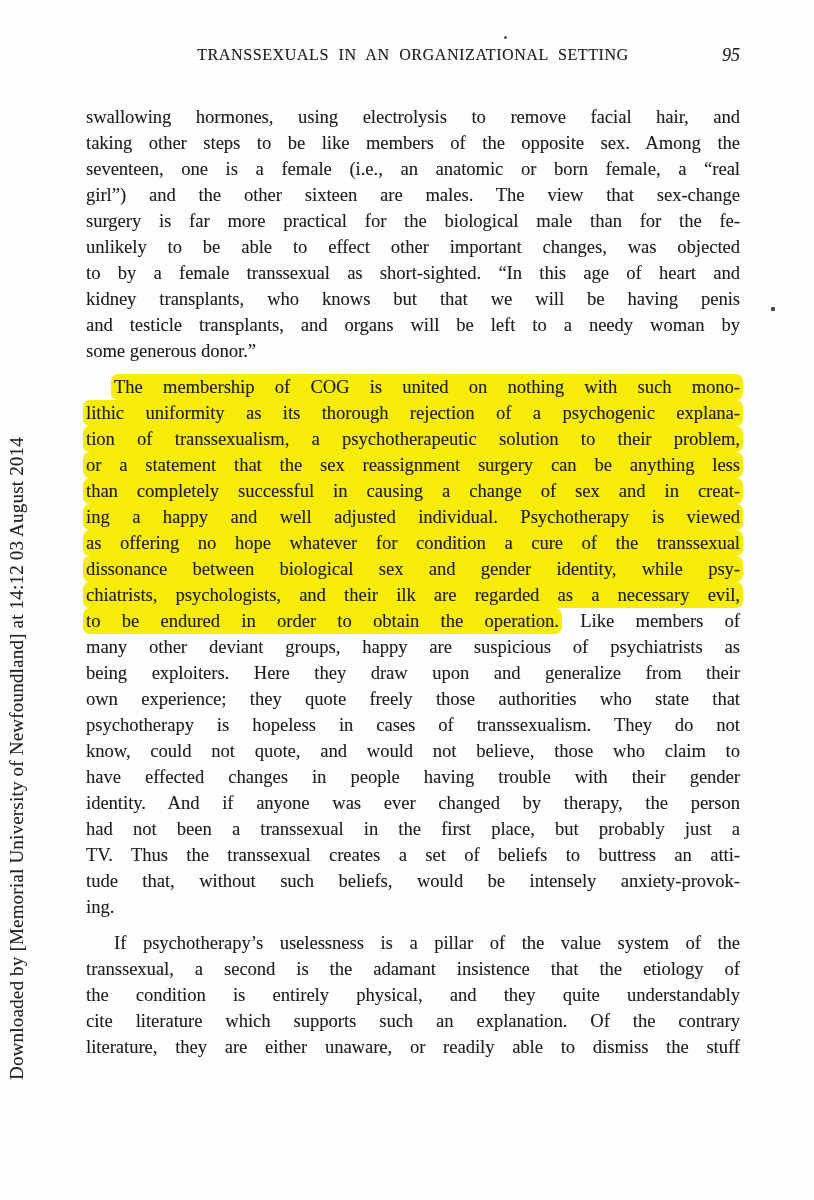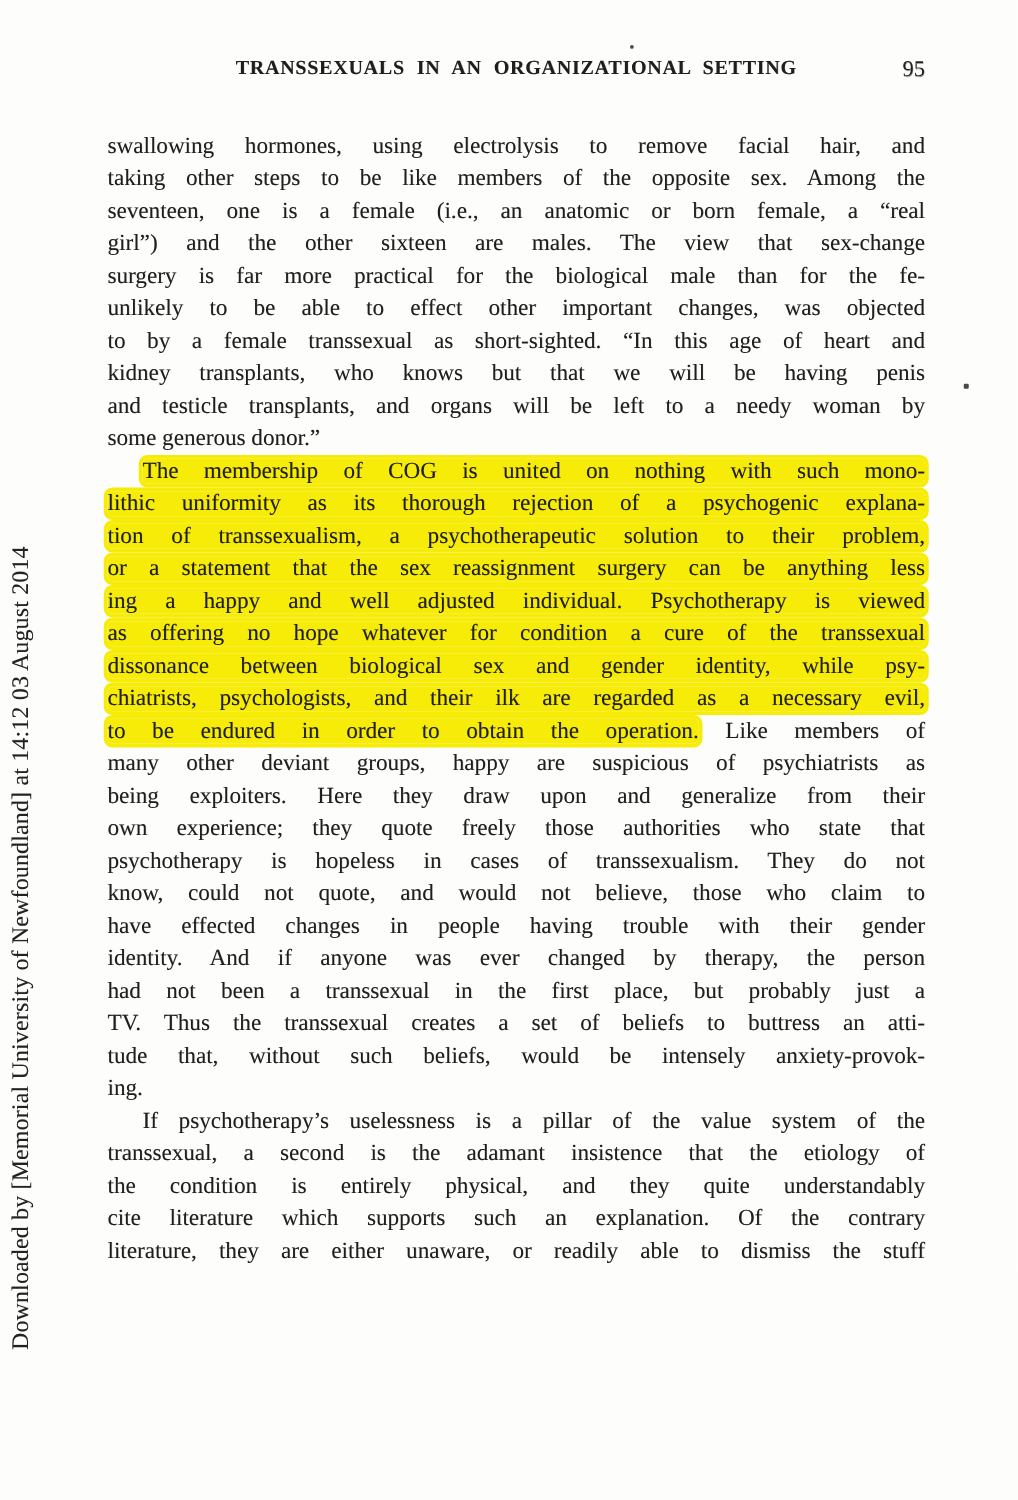--- a/index.html
+++ b/index.html
@@ -26,46 +26,46 @@
     height: 22px;
   }
   .running-title {
     display: block;
     text-align: center;
     font-size: 16px;
     letter-spacing: 0.6px;
     word-spacing: 5px;
     color: var(--ink);
     text-shadow: 0.3px 0.3px 0 rgba(0,0,0,0.35);
-    font-weight: bold;
   }
   .page-number {
     position: absolute;
     right: 0;
     top: -1px;
     font-size: 18px;
     text-shadow: 0.3px 0.3px 0 rgba(0,0,0,0.35);
+    font-style: italic;
   }
   .body-block {
     position: absolute;
     left: 86px;
     top: 104px;
     width: 654px;
     height: 988px;
   }
   .line {
     height: 26px;
     line-height: 26px;
     font-size: 18.5px;
     white-space: nowrap;
     text-align: justify;
     text-align-last: justify;
     text-shadow: 0.3px 0.3px 0 rgba(0,0,0,0.3);
   }
-  .line.indent { text-indent: 28px; }
+  .line.indent { text-indent: 28px; margin-top: 10px; }
   .line.para-end { text-align-last: left; }
   .hl {
     background: var(--hl);
     box-shadow: 0 0 0 3px var(--hl);
     border-radius: 4px;
   }
   .watermark {
     position: absolute;
     left: 6px;
     top: 1080px;
@@ -105,20 +105,21 @@
       <div class="line"><span class="plain">surgery is far more practical for the biological male than for the fe-</span></div>
       <div class="line"><span class="plain">unlikely to be able to effect other important changes, was objected</span></div>
       <div class="line"><span class="plain">to by a female transsexual as short-sighted. “In this age of heart and</span></div>
       <div class="line"><span class="plain">kidney transplants, who knows but that we will be having penis</span></div>
       <div class="line"><span class="plain">and testicle transplants, and organs will be left to a needy woman by</span></div>
       <div class="line para-end"><span class="plain">some generous donor.”</span></div>
       <div class="line indent"><span class="hl">The membership of COG is united on nothing with such mono-</span></div>
       <div class="line"><span class="hl">lithic uniformity as its thorough rejection of a psychogenic explana-</span></div>
       <div class="line"><span class="hl">tion of transsexualism, a psychotherapeutic solution to their problem,</span></div>
       <div class="line"><span class="hl">or a statement that the sex reassignment surgery can be anything less</span></div>
+      <div class="line"><span class="hl">than completely successful in causing a change of sex and in creat-</span></div>
       <div class="line"><span class="hl">ing a happy and well adjusted individual. Psychotherapy is viewed</span></div>
       <div class="line"><span class="hl">as offering no hope whatever for condition a cure of the transsexual</span></div>
       <div class="line"><span class="hl">dissonance between biological sex and gender identity, while psy-</span></div>
       <div class="line"><span class="hl">chiatrists, psychologists, and their ilk are regarded as a necessary evil,</span></div>
       <div class="line"><span class="hl">to be endured in order to obtain the operation.</span><span class="plain"> Like members of</span></div>
       <div class="line"><span class="plain">many other deviant groups, happy are suspicious of psychiatrists as</span></div>
       <div class="line"><span class="plain">being exploiters. Here they draw upon and generalize from their</span></div>
       <div class="line"><span class="plain">own experience; they quote freely those authorities who state that</span></div>
       <div class="line"><span class="plain">psychotherapy is hopeless in cases of transsexualism. They do not</span></div>
       <div class="line"><span class="plain">know, could not quote, and would not believe, those who claim to</span></div>

